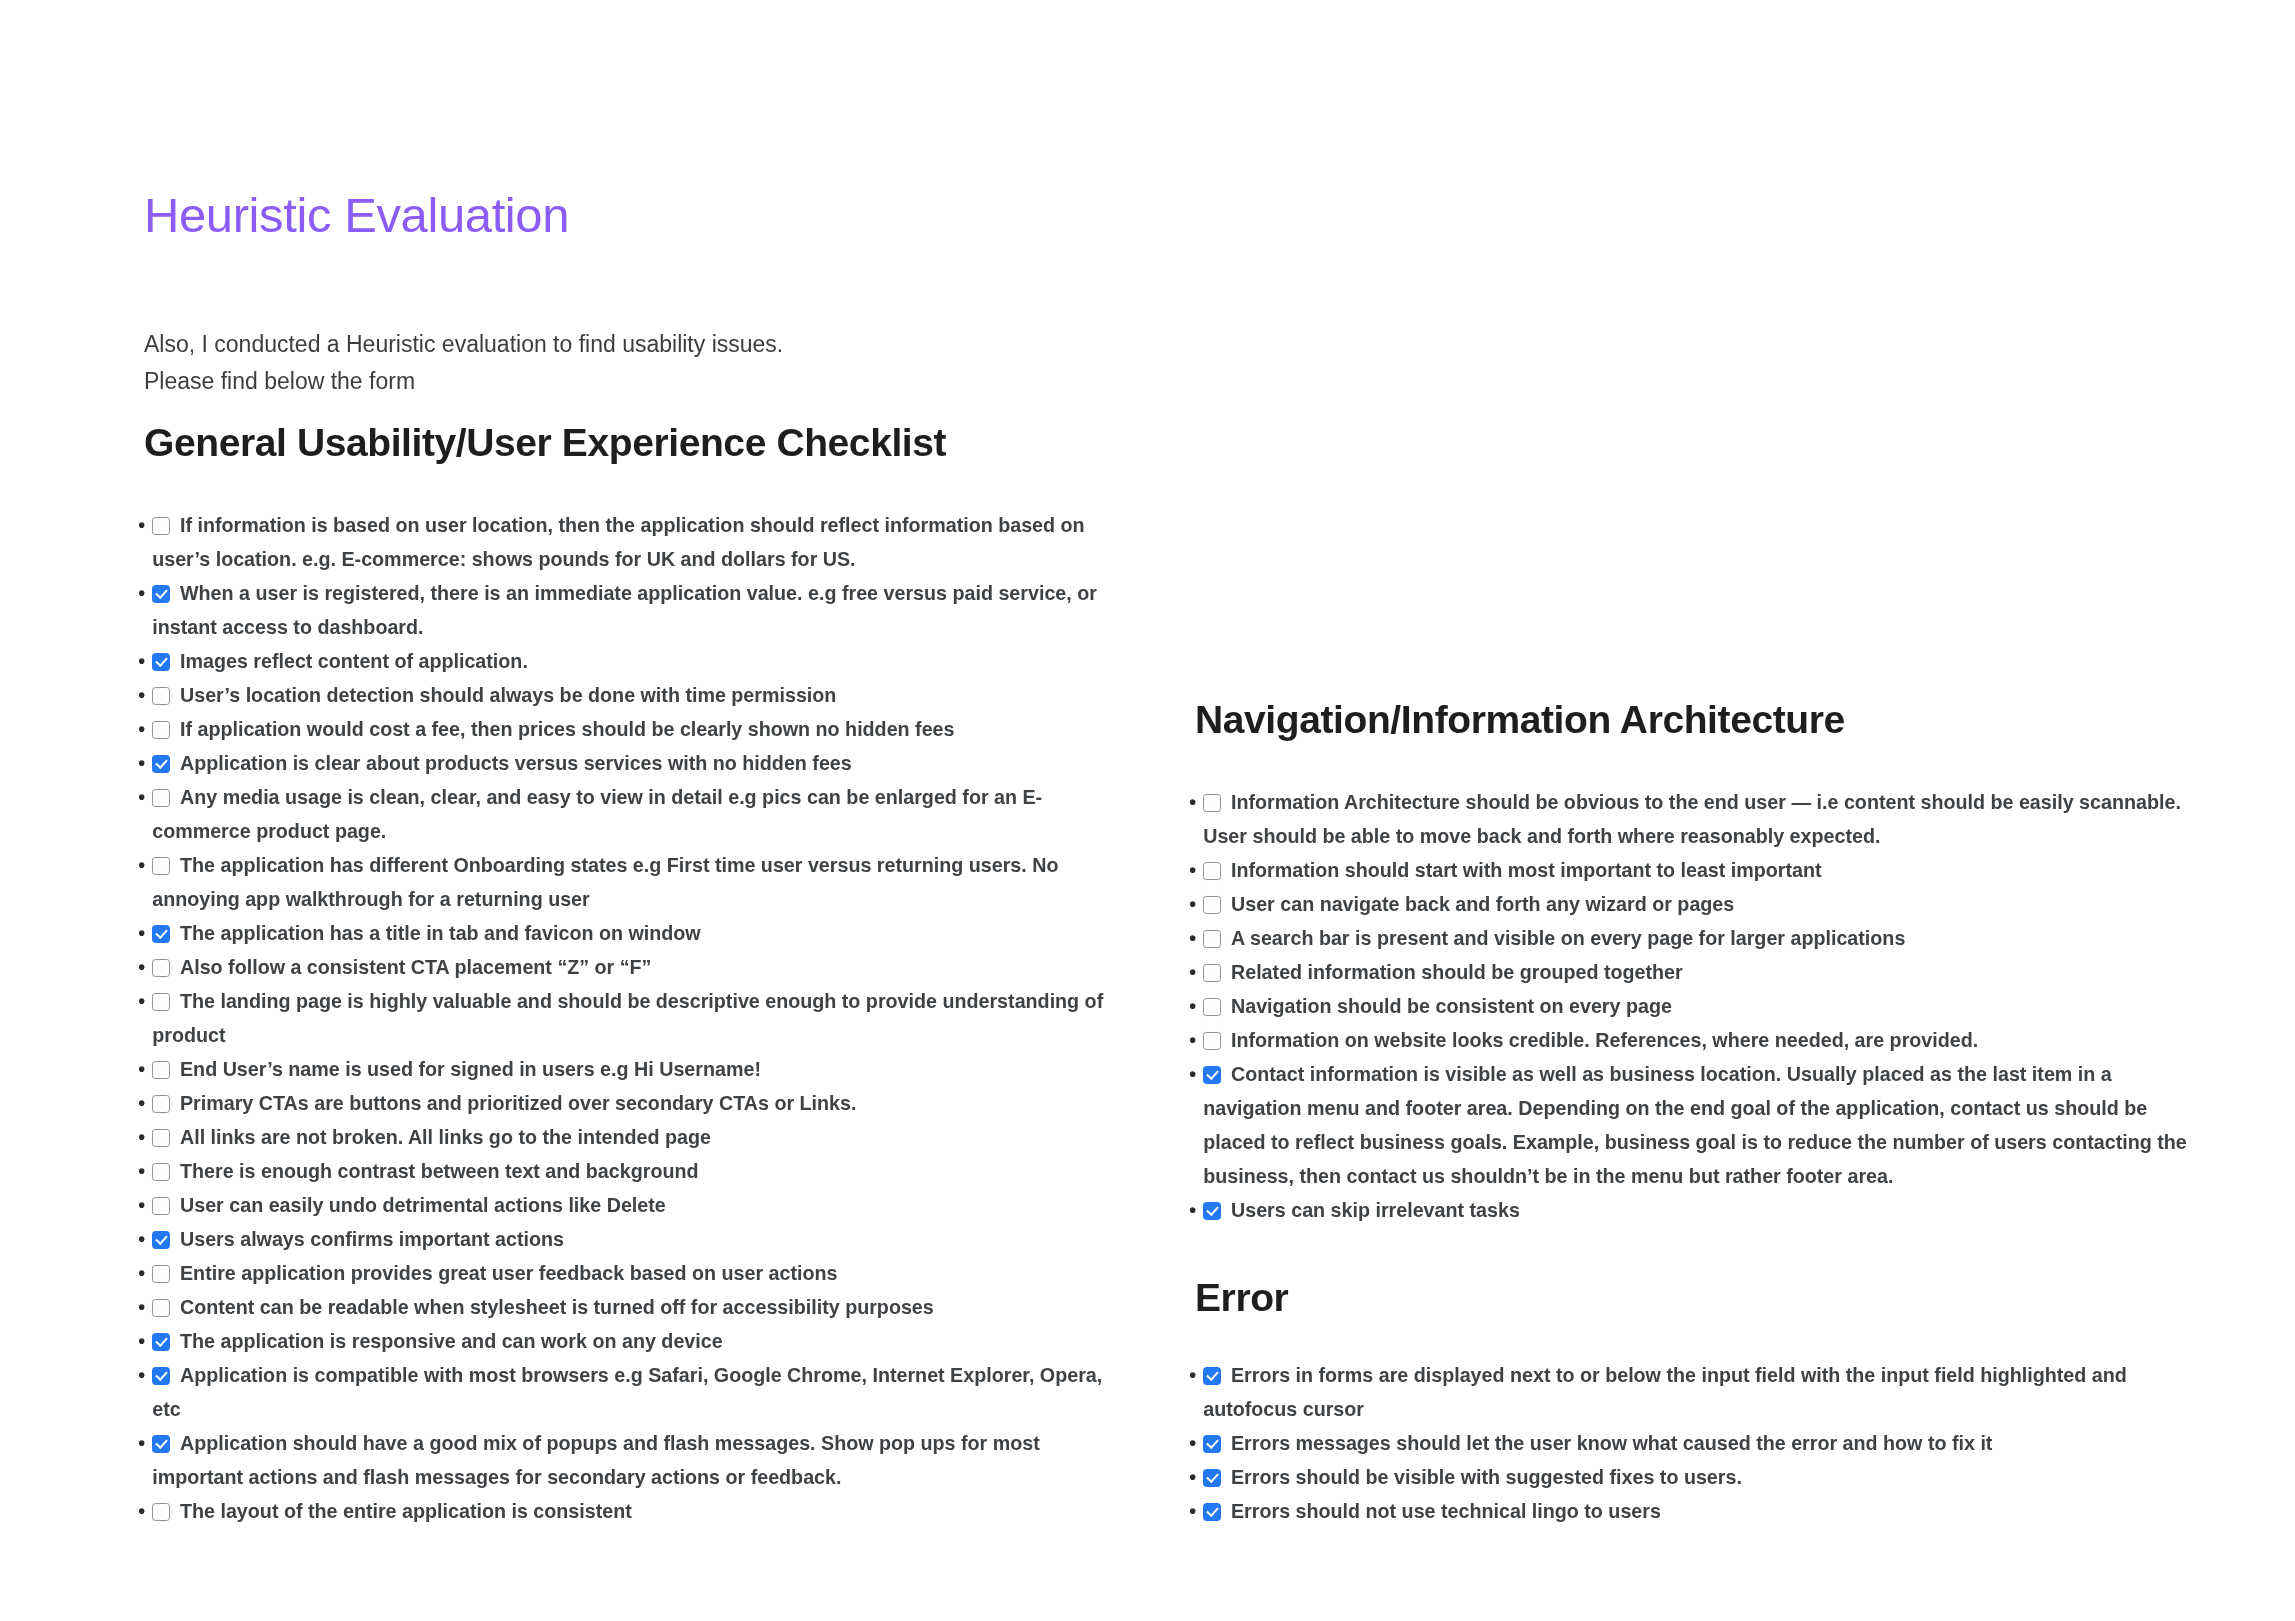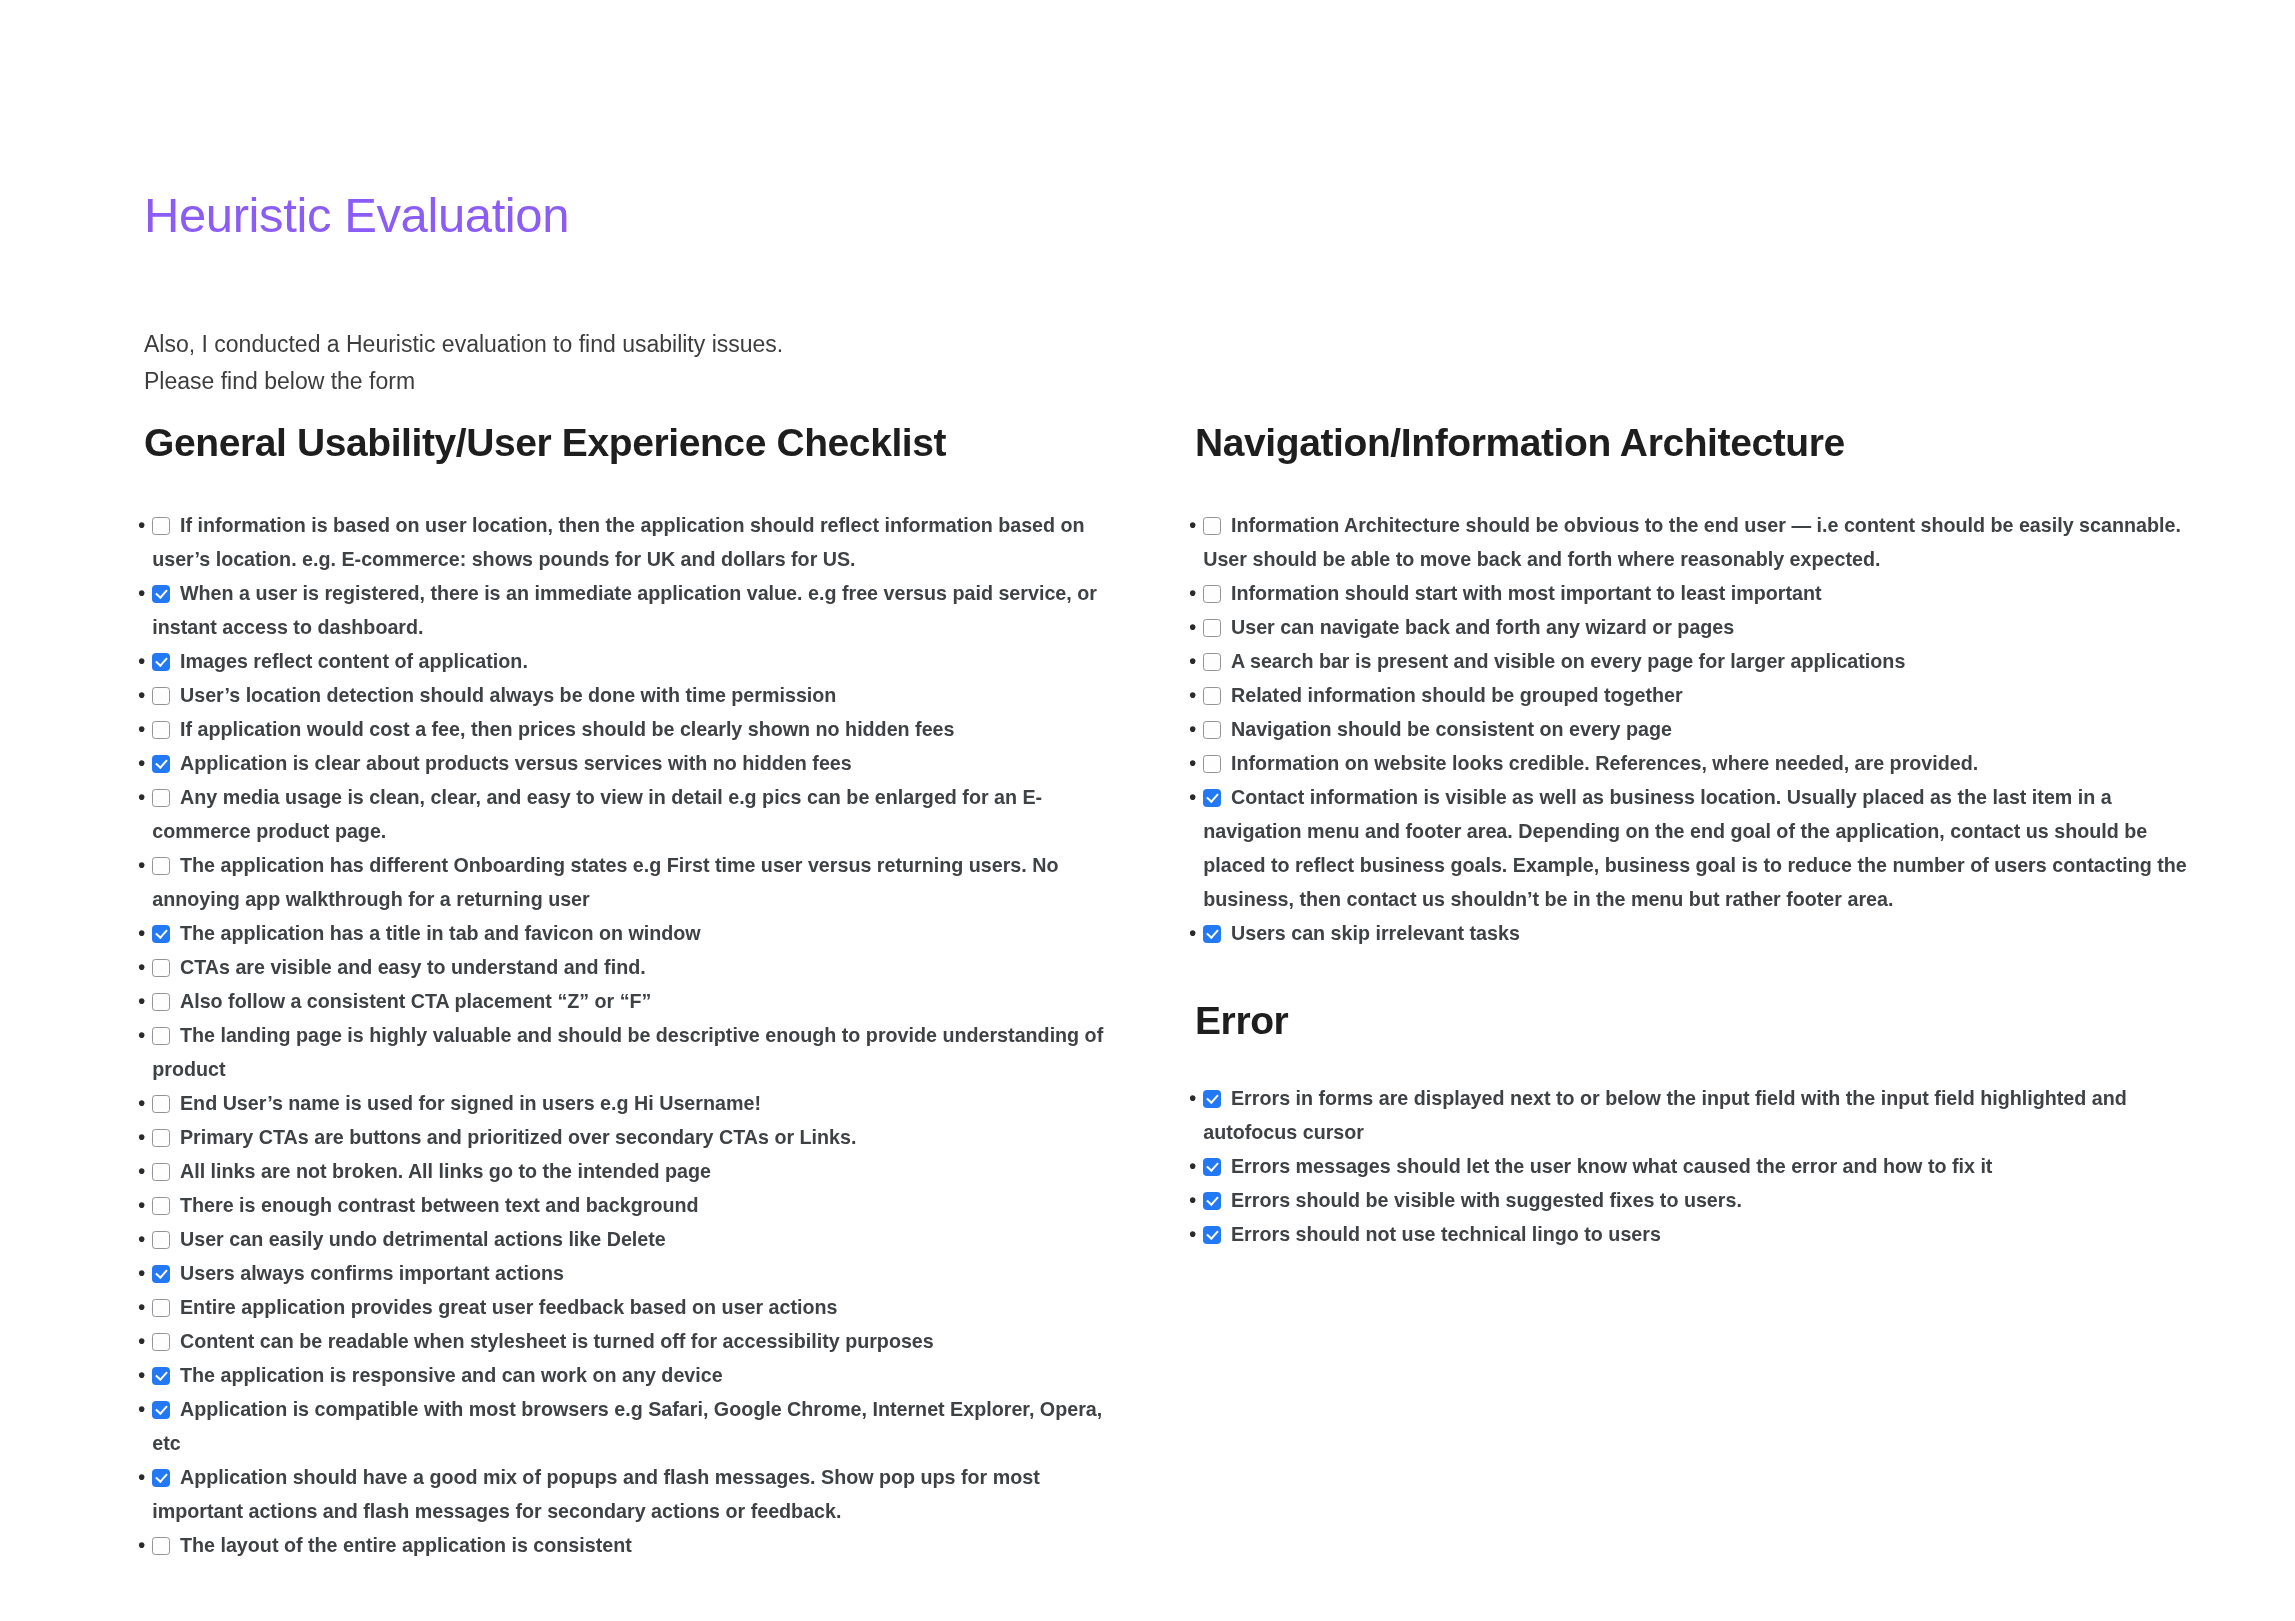--- a/index.html
+++ b/index.html
@@ -24,21 +24,21 @@
     margin: 0;
   }
   .intro {
     margin-top: 82px;
     font-size: 23px;
     line-height: 37px;
     color: #3d3d3d;
   }
   .columns {
     display: flex;
-    align-items: flex-start;
+    align-items: flex-end;
     margin-top: 19.7px;
   }
   .col-left  { width: 967px; flex: 0 0 967px; }
   .col-gap   { width: 84px;  flex: 0 0 84px; }
   .col-right { width: 1000px; flex: 0 0 1000px; }
   .section-heading {
     font-size: 39px;
     font-weight: 700;
     color: #1e1e1e;
     line-height: 45px;
@@ -119,21 +119,20 @@
         <ul class="checklist">
             <li class="check-item"><span class="cb unchecked" role="checkbox" aria-checked="false"></span><span class="item-text">If information is based on user location, then the application should reflect information based on user’s location. e.g. E-commerce: shows pounds for UK and dollars for US.</span></li>
             <li class="check-item"><span class="cb checked" role="checkbox" aria-checked="true"></span><span class="item-text">When a user is registered, there is an immediate application value. e.g free versus paid service, or instant access to dashboard.</span></li>
             <li class="check-item"><span class="cb checked" role="checkbox" aria-checked="true"></span><span class="item-text">Images reflect content of application.</span></li>
             <li class="check-item"><span class="cb unchecked" role="checkbox" aria-checked="false"></span><span class="item-text">User’s location detection should always be done with time permission</span></li>
             <li class="check-item"><span class="cb unchecked" role="checkbox" aria-checked="false"></span><span class="item-text">If application would cost a fee, then prices should be clearly shown no hidden fees</span></li>
             <li class="check-item"><span class="cb checked" role="checkbox" aria-checked="true"></span><span class="item-text">Application is clear about products versus services with no hidden fees</span></li>
             <li class="check-item"><span class="cb unchecked" role="checkbox" aria-checked="false"></span><span class="item-text">Any media usage is clean, clear, and easy to view in detail e.g pics can be enlarged for an E-commerce product page.</span></li>
             <li class="check-item"><span class="cb unchecked" role="checkbox" aria-checked="false"></span><span class="item-text">The application has different Onboarding states e.g First time user versus returning users. No annoying app walkthrough for a returning user</span></li>
             <li class="check-item"><span class="cb checked" role="checkbox" aria-checked="true"></span><span class="item-text">The application has a title in tab and favicon on window</span></li>
-            <li class="check-item"><span class="cb unchecked" role="checkbox" aria-checked="false"></span><span class="item-text">CTAs are visible and easy to understand and find.</span></li>
             <li class="check-item"><span class="cb unchecked" role="checkbox" aria-checked="false"></span><span class="item-text">Also follow a consistent CTA placement “Z” or “F”</span></li>
             <li class="check-item"><span class="cb unchecked" role="checkbox" aria-checked="false"></span><span class="item-text">The landing page is highly valuable and should be descriptive enough to provide understanding of product</span></li>
             <li class="check-item"><span class="cb unchecked" role="checkbox" aria-checked="false"></span><span class="item-text">End User’s name is used for signed in users e.g Hi Username!</span></li>
             <li class="check-item"><span class="cb unchecked" role="checkbox" aria-checked="false"></span><span class="item-text">Primary CTAs are buttons and prioritized over secondary CTAs or Links.</span></li>
             <li class="check-item"><span class="cb unchecked" role="checkbox" aria-checked="false"></span><span class="item-text">All links are not broken. All links go to the intended page</span></li>
             <li class="check-item"><span class="cb unchecked" role="checkbox" aria-checked="false"></span><span class="item-text">There is enough contrast between text and background</span></li>
             <li class="check-item"><span class="cb unchecked" role="checkbox" aria-checked="false"></span><span class="item-text">User can easily undo detrimental actions like Delete</span></li>
             <li class="check-item"><span class="cb checked" role="checkbox" aria-checked="true"></span><span class="item-text">Users always confirms important actions</span></li>
             <li class="check-item"><span class="cb unchecked" role="checkbox" aria-checked="false"></span><span class="item-text">Entire application provides great user feedback based on user actions</span></li>
             <li class="check-item"><span class="cb unchecked" role="checkbox" aria-checked="false"></span><span class="item-text">Content can be readable when stylesheet is turned off for accessibility purposes</span></li>

